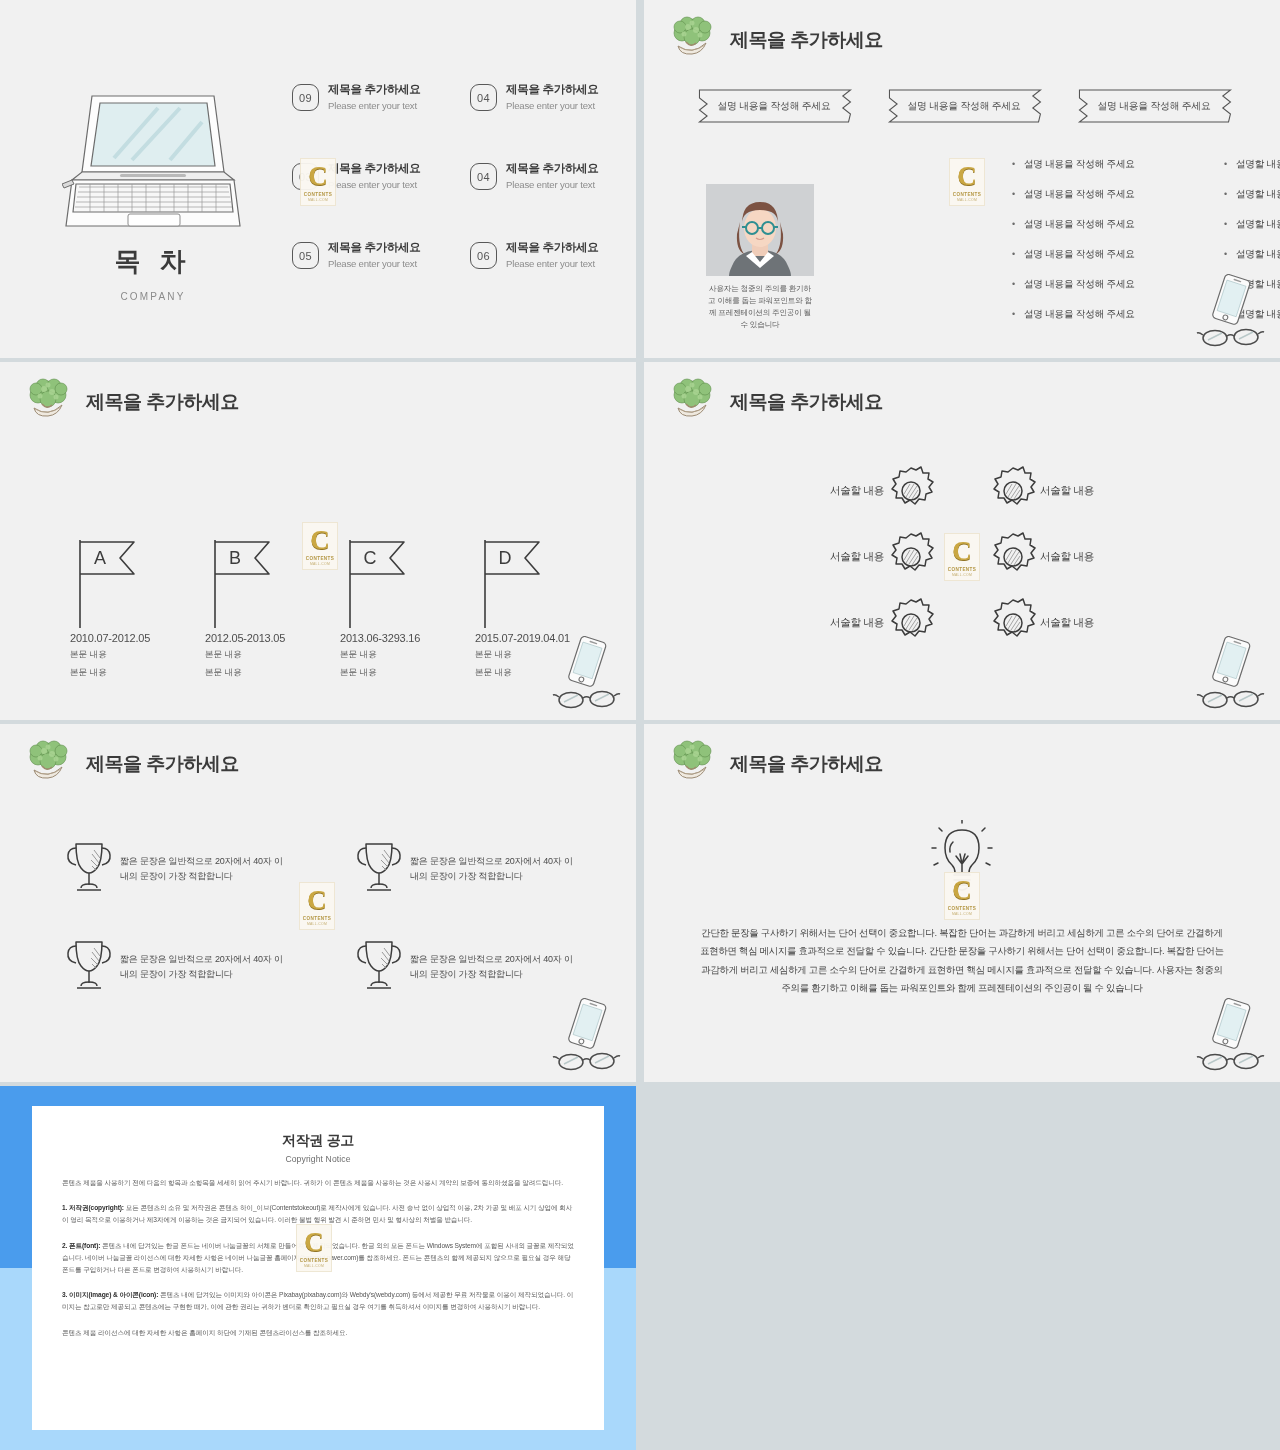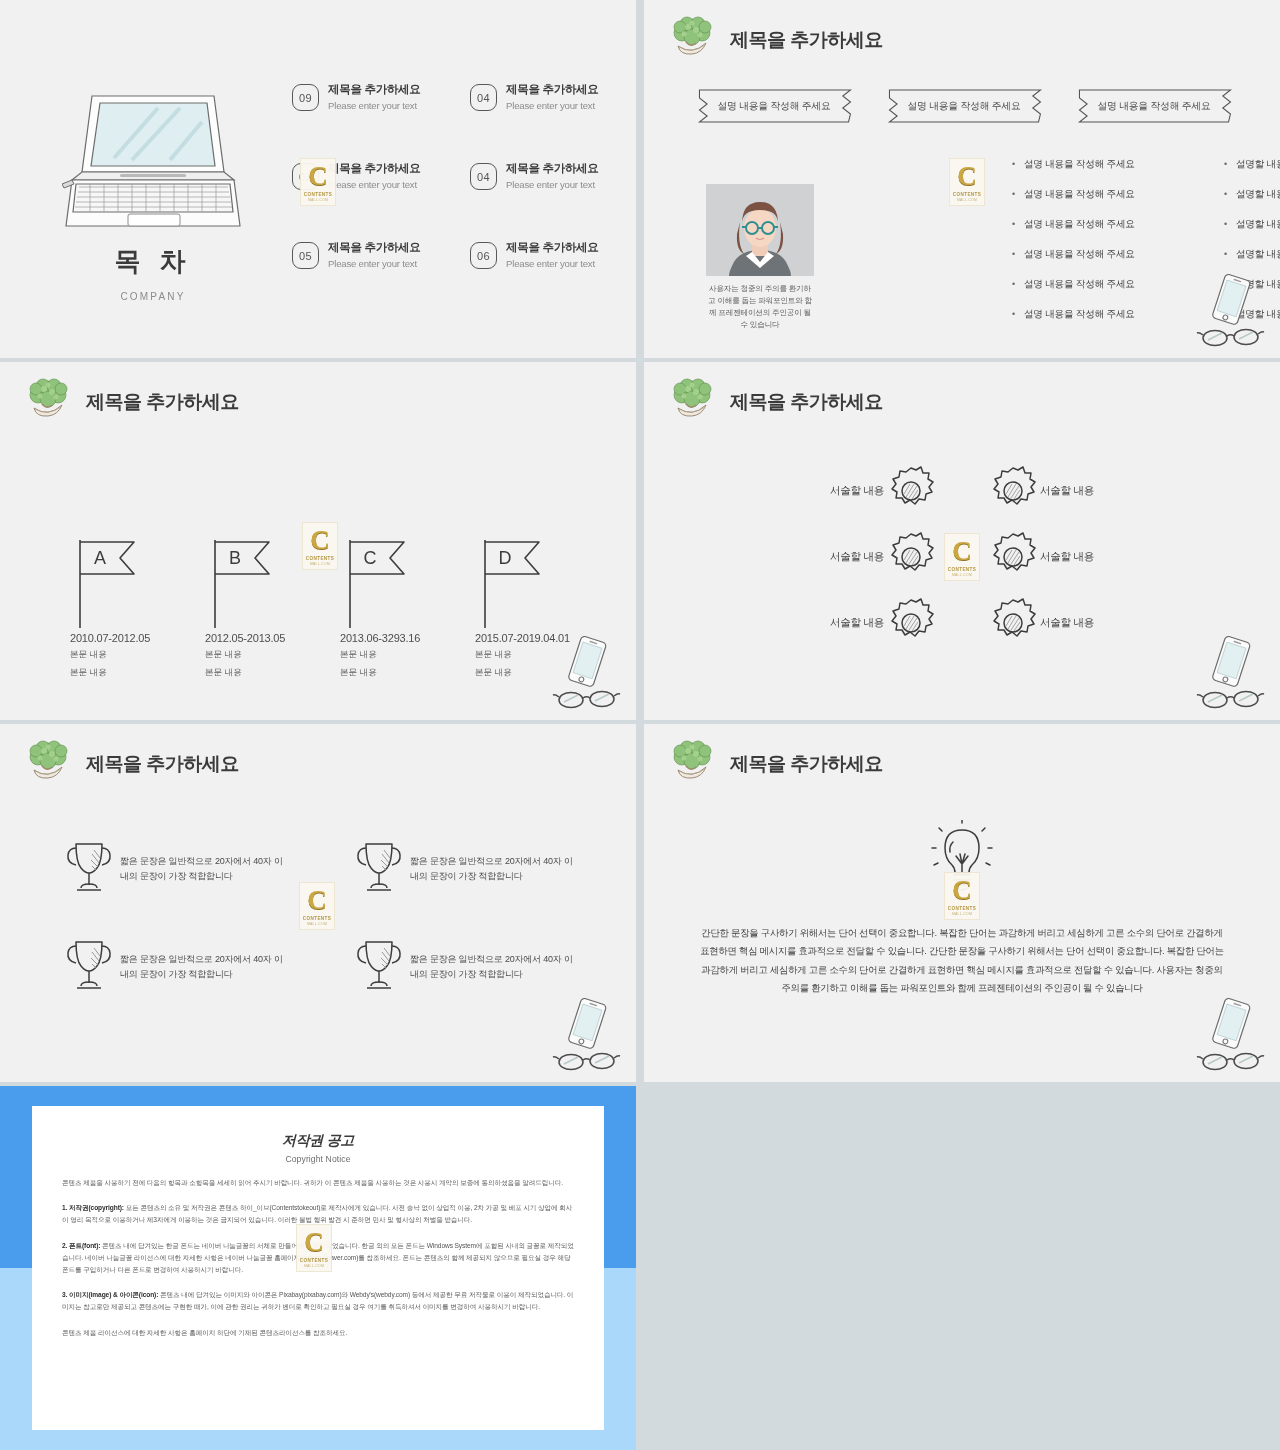--- a/index.html
+++ b/index.html
@@ -116,21 +116,21 @@
   .bulb { position:absolute; left:50%; top:96px; transform:translateX(-50%); width:78px; height:88px; }
   .bulb svg { width:100%; height:100%; display:block; }
   .bulb-text { position:absolute; left:52px; top:200px; width:532px; text-align:center;
                font-size:9.4px; line-height:1.95; color:#404040; letter-spacing:-0.25px; }
 
   
   #s7 { left:0; top:1086px; width:636px; height:364px; background:transparent; }
   .cp-blue-dark { position:absolute; left:0; top:0; width:636px; height:182px; background:#4a9ced; }
   .cp-blue-light { position:absolute; left:0; top:182px; width:636px; height:182px; background:#a9d8fb; }
   .cp-sheet { position:absolute; left:32px; top:20px; width:572px; height:324px; background:#fff; padding:26px 30px; }
-  .cp-title { text-align:center; font-size:14px; font-weight:bold; color:#3a3a3a; letter-spacing:-0.3px;font-style:italic; }
+  .cp-title { text-align:center; font-size:14px; font-weight:bold; color:#3a3a3a; letter-spacing:-0.3px; }
   .cp-sub { text-align:center; font-size:8.6px; color:#6d6d6d; margin-top:4px; letter-spacing:.1px; }
   .cp-p { font-size:6.6px; line-height:1.85; color:#555; margin-top:13px; letter-spacing:-0.1px; }
   .cp-p b { color:#2d2d2d; }
 </style>
 </head>
 <body>
 
 <div class="deck">
 
   <div class="slide" id="s1">

